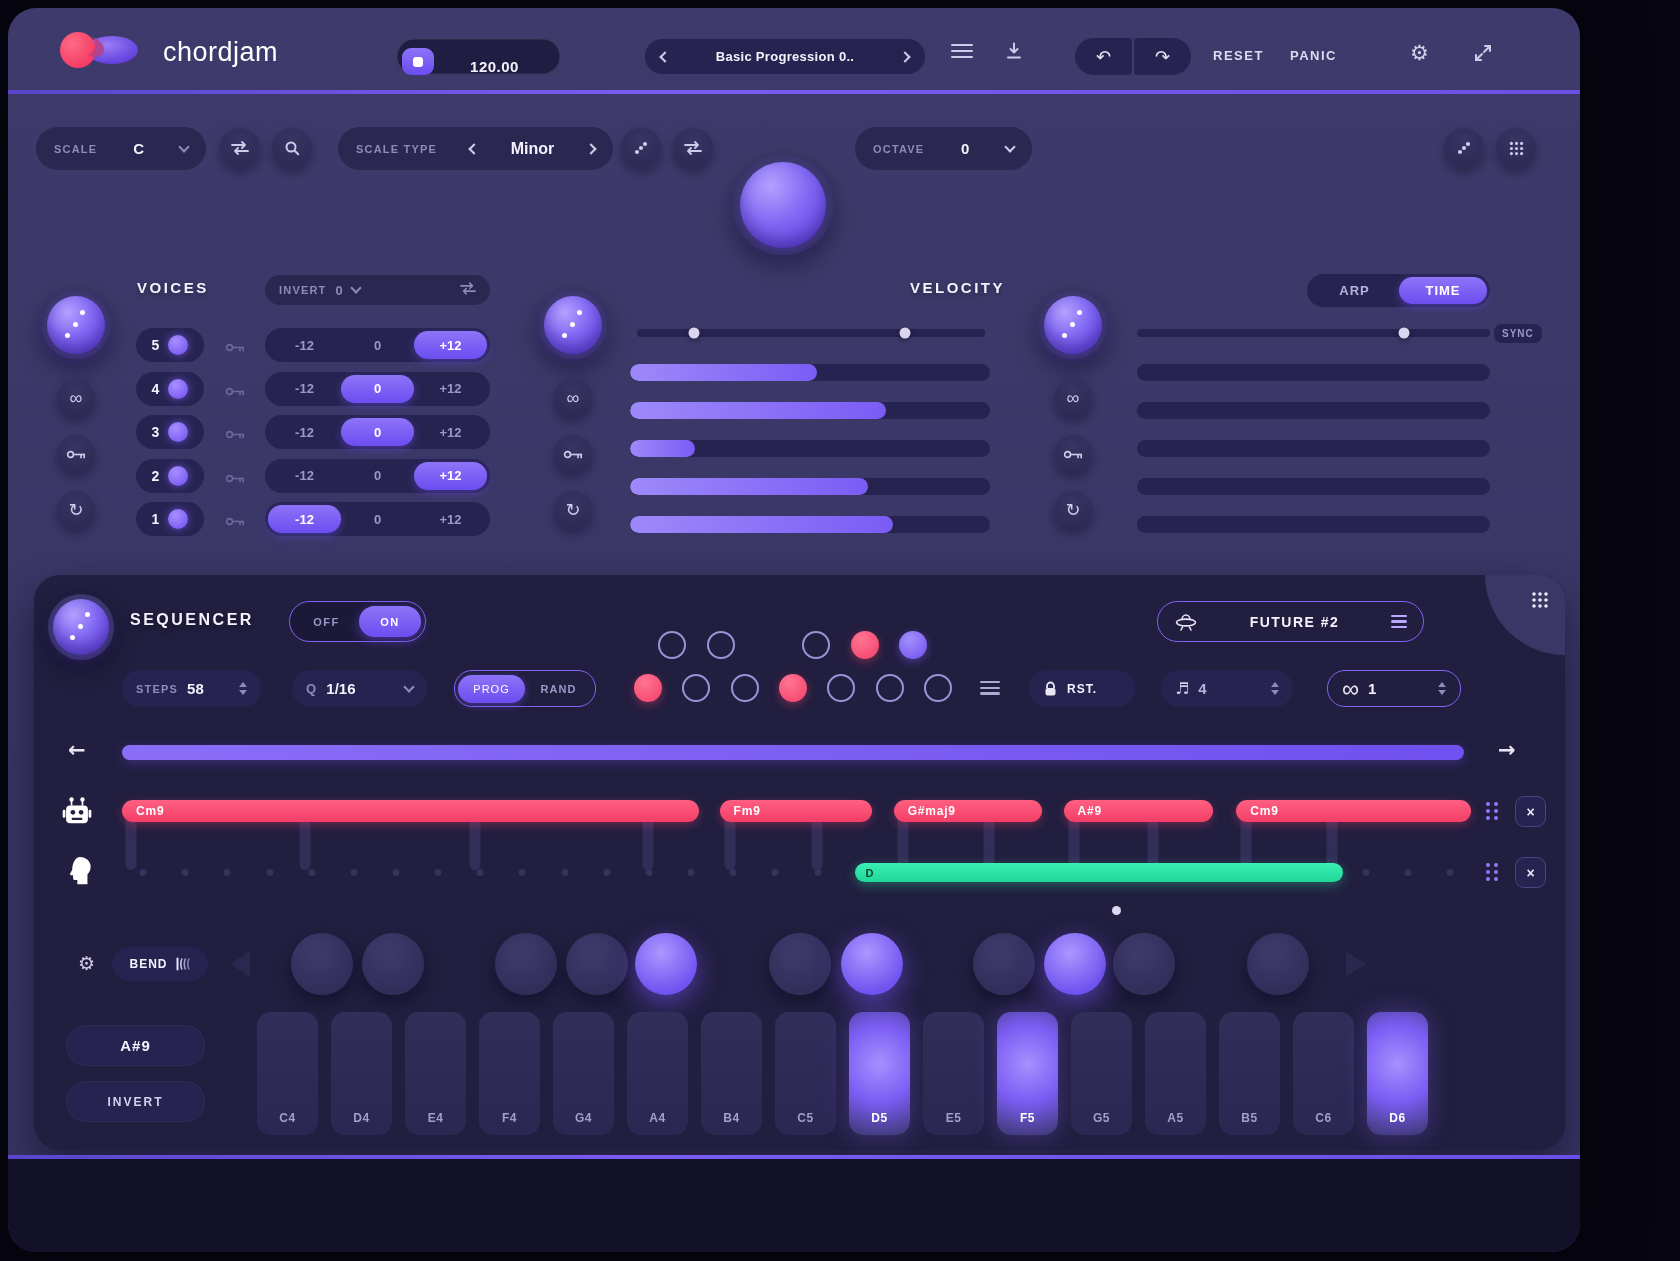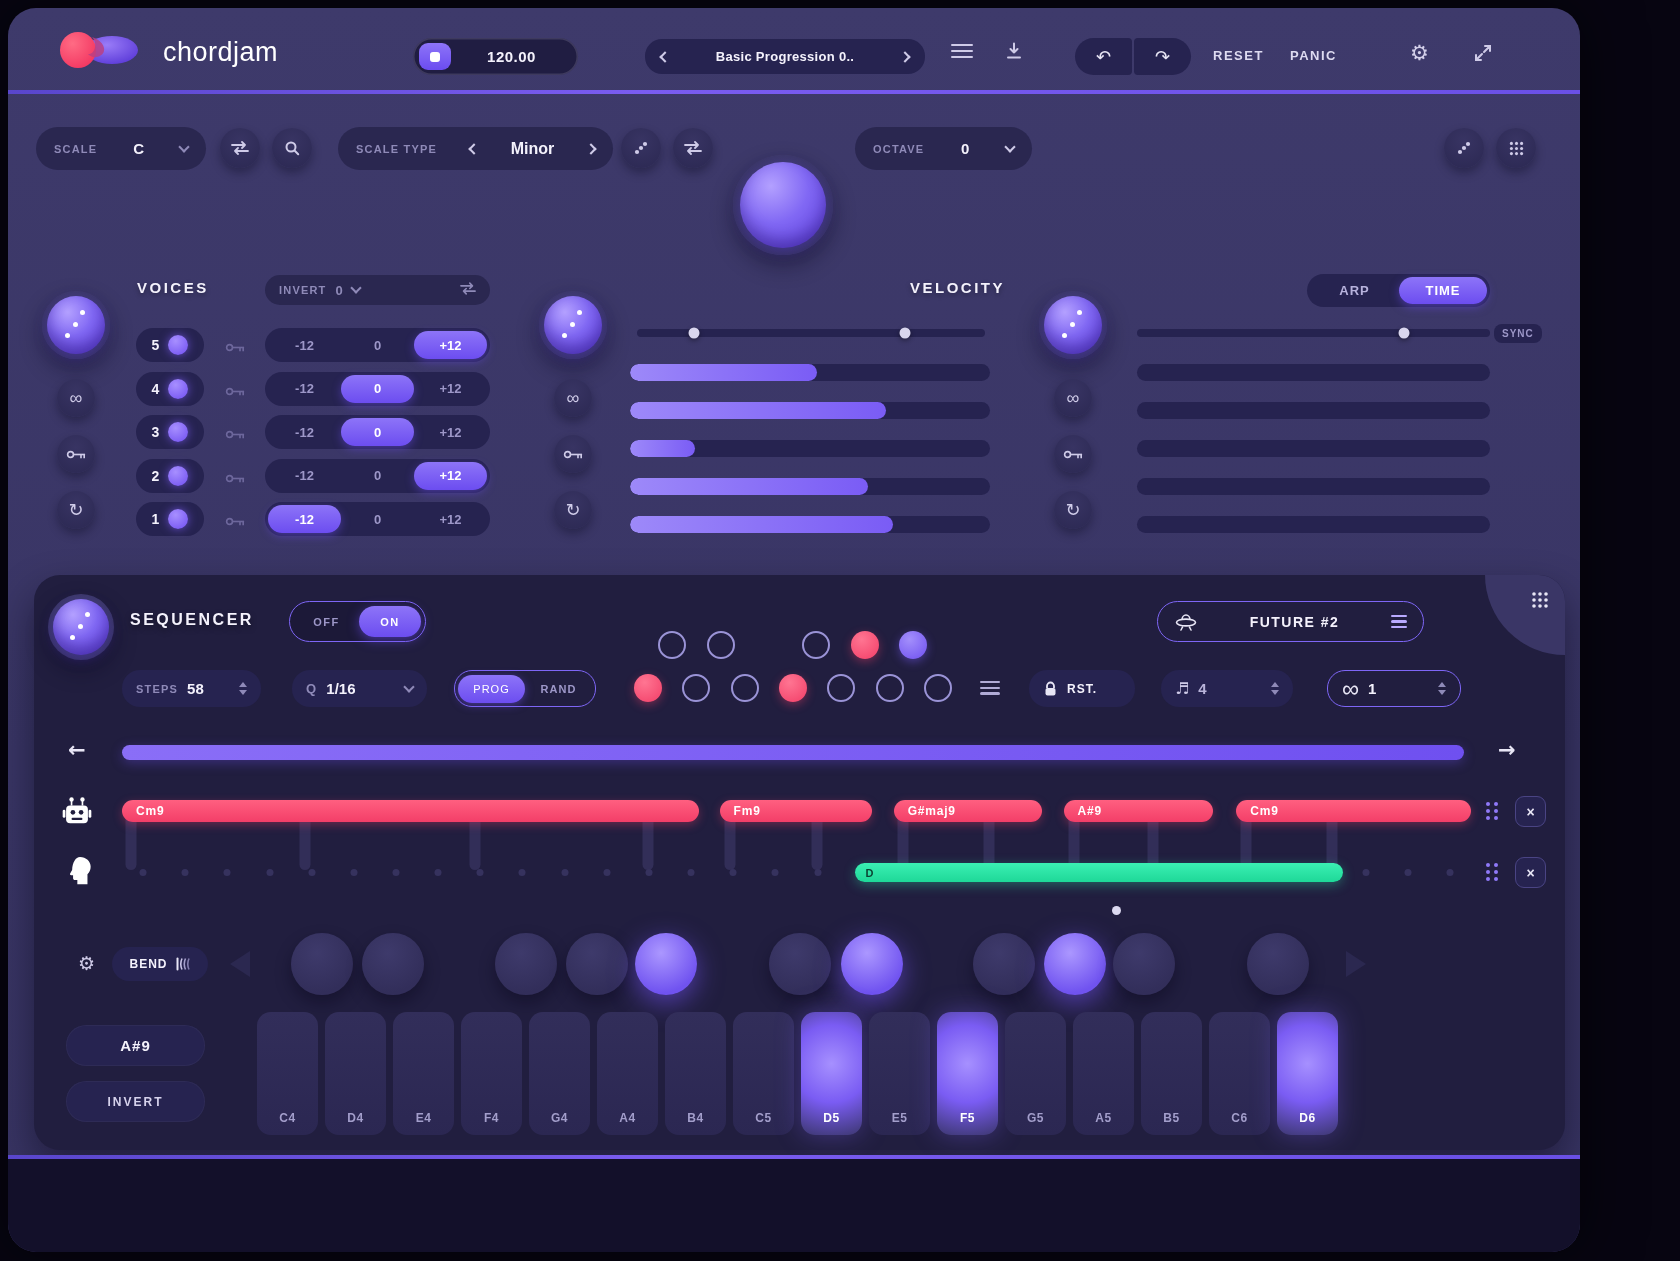--- a/index.html
+++ b/index.html
@@ -13,21 +13,21 @@
 .chev-r{transform:rotate(225deg)}
 .chev-d{transform:rotate(-45deg);margin-top:-4px}
 .chev.muted{border-color:#8f8ab8}
 .cursor, [data-interactable="true"]{cursor:pointer}
 
 
 #header{position:absolute;left:0;top:0;right:0;height:85px}
 .hline{position:absolute;left:0;right:0;height:3.5px;background:linear-gradient(90deg,#5946cc,#7a5cf0 40%,#6a50e6)}
 #header .hline{top:82px}
 #app-name{position:absolute;left:155px;top:29px;font-size:27px;color:#fff;letter-spacing:.5px}
-#bpm{position:absolute;left:405px;top:30px;width:165px;height:37px;border-radius:19px;background:#201d42;box-shadow:inset 0 0 0 1.5px rgba(233,230,255,.15);display:flex;align-items:center;padding:0 6px}
+#bpm{position:absolute;left:388px;top:30px;width:165px;height:37px;border-radius:19px;background:#201d42;box-shadow:inset 0 0 0 1.5px rgba(233,230,255,.15);display:flex;align-items:flex-end;padding:0 6px}
 #stop-btn{width:32px;height:27px;border-radius:9px;border:none;background:linear-gradient(180deg,#8d74f8,#6b4cf0);display:flex;align-items:center;justify-content:center}
 .stop-sq{width:10px;height:10px;border-radius:3px;background:#fff;display:block}
 #bpm-value{flex:1;text-align:center;font-size:15px;font-weight:700;color:#f4f2fc;letter-spacing:.5px}
 #preset{position:absolute;left:637px;top:31px;width:280px;height:35px;border-radius:17px;background:#262350;display:flex;align-items:center;justify-content:space-between;padding:0 16px}
 #preset .val{font-size:13px;letter-spacing:.3px}
 .hicon{position:absolute;display:block}
 #undoredo{position:absolute;left:1067px;top:30px;display:flex;gap:2px}
 #undoredo button{width:57px;height:37px;border:none;background:#262350;color:#e8e6f5;font-size:18px;font-family:"DejaVu Sans",sans-serif}
 #undo-btn{border-radius:19px 4px 4px 19px}
 #redo-btn{border-radius:4px 19px 19px 4px}
@@ -122,21 +122,21 @@
 #bend-pill .blabel{font-size:12px;font-weight:700;letter-spacing:1px;color:#f4f2fc}
 .tri{position:absolute;width:0;height:0;border-top:13px solid transparent;border-bottom:13px solid transparent}
 #tri-l{left:196px;top:376px;border-right:20px solid #2b2850}
 #tri-r{left:1312px;top:376px;border-left:20px solid #2b2850}
 #bend-pads{position:absolute;left:0;top:358px;width:100%;height:62px}
 .pad{position:absolute;width:62px;height:62px;border-radius:50%;background:radial-gradient(circle at 42% 32%,#3e3a6b,#322e5a 72%);box-shadow:0 8px 16px rgba(8,6,25,.4)}
 .pad.active{background:radial-gradient(circle at 42% 32%,#ab97ff,#7053f0 72%);box-shadow:0 8px 26px rgba(120,85,255,.55)}
 .side-pill{position:absolute;left:32px;width:139px;height:41px;border-radius:20px;background:#262350;display:flex;align-items:center;justify-content:center;box-shadow:inset 0 0 0 1px rgba(255,255,255,.04)}
 #chordname-pill{top:450px;font-size:15px;font-weight:700;letter-spacing:1px;color:#f4f2fc}
 #presets-pill{top:506px;font-size:12px;font-weight:700;letter-spacing:2px;color:#d6d2ec}
-#keyboard{position:absolute;left:223px;top:437px;display:flex;gap:7px}
+#keyboard{position:absolute;left:223px;top:437px;display:flex;gap:13px}
 .pkey{position:relative;width:61px;height:123px;border-radius:14px;background:linear-gradient(180deg,#322e5a,#2b2752)}
 .pkey.active{background:radial-gradient(circle at 50% 42%,#a690ff 0%,#7a5cf3 50%,#3c3770 100%);box-shadow:0 0 26px rgba(130,100,255,.35)}
 .klabel{position:absolute;left:0;right:0;bottom:10px;text-align:center;font-size:12px;font-weight:700;color:#a39ecb;letter-spacing:.5px}
 .pkey.active .klabel{color:#fff}
 #bottom-line{position:absolute;left:0;top:1147px;width:100%;height:4px;background:linear-gradient(90deg,#5946cc,#7a5cf0 40%,#6a50e6)}
 #footer{position:absolute;left:0;top:1151px;width:100%;bottom:0;background:#13102a}
 </style>
 </head>
 <body>
 

